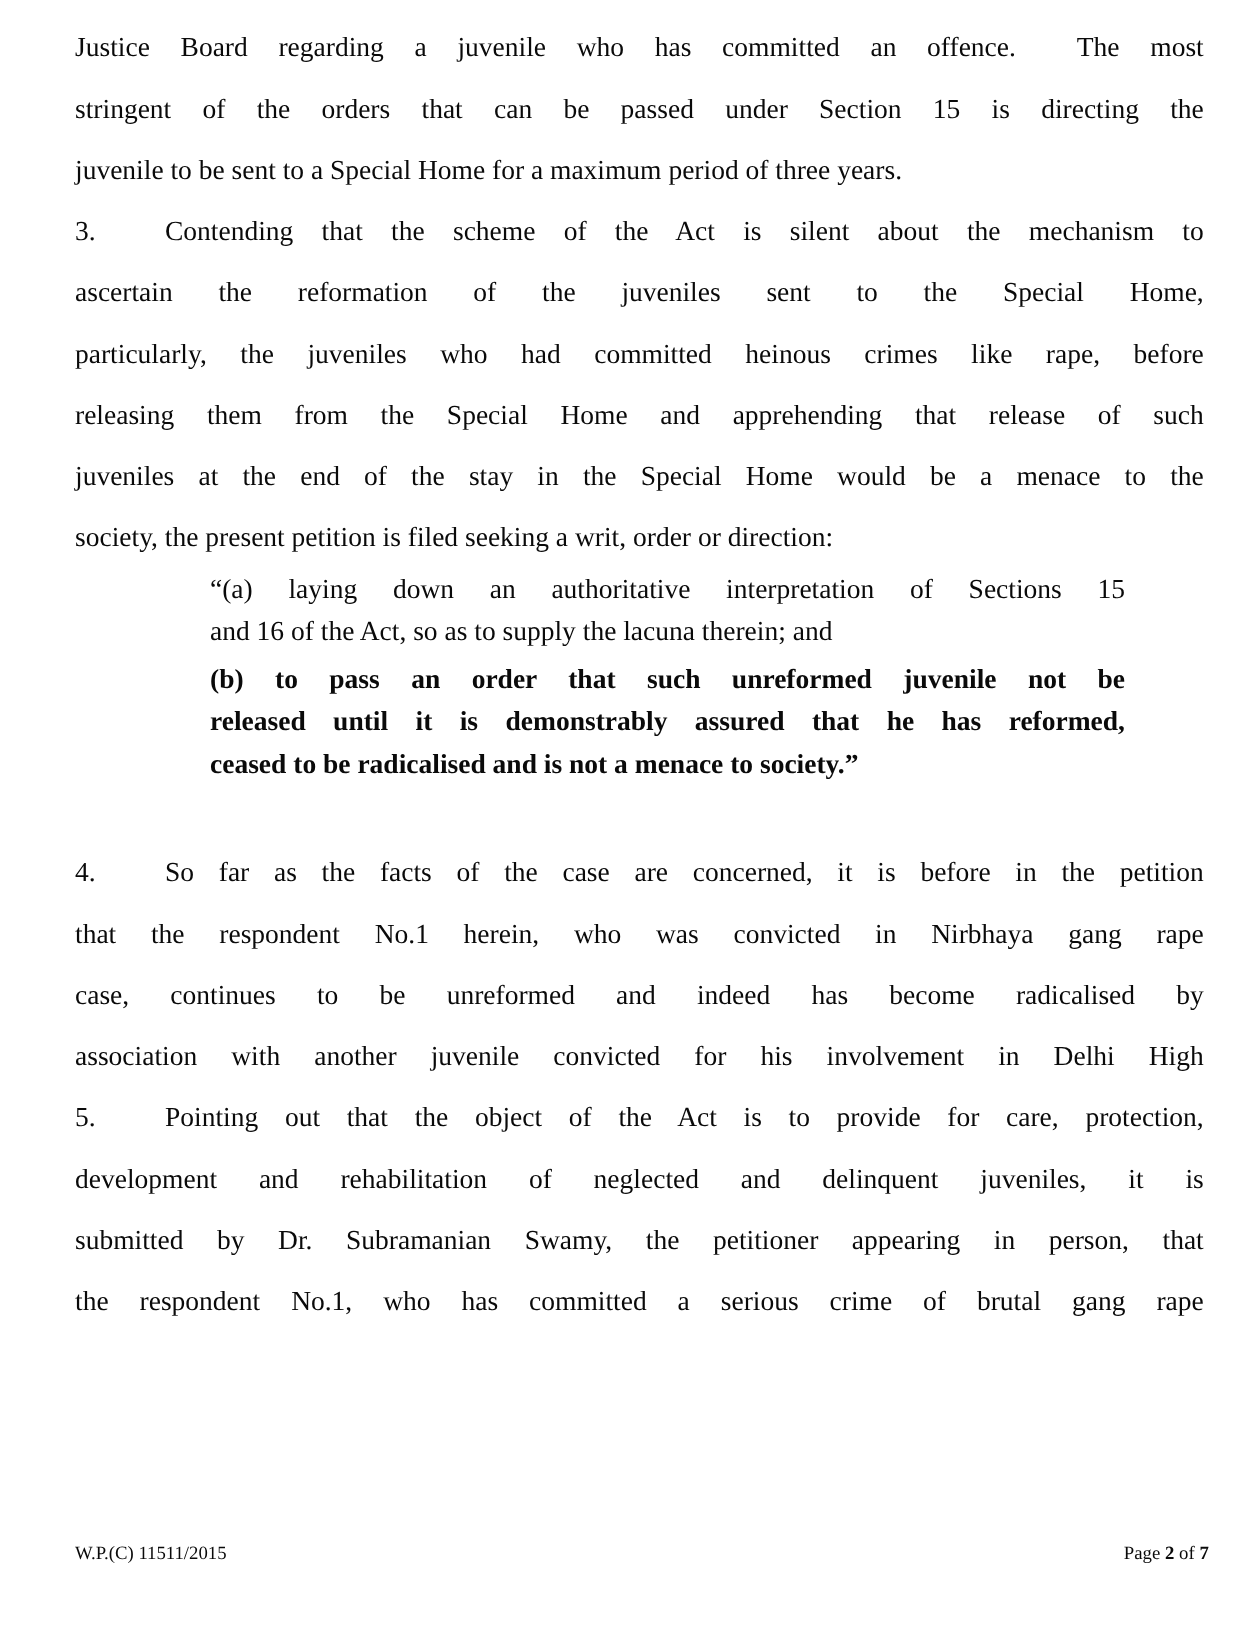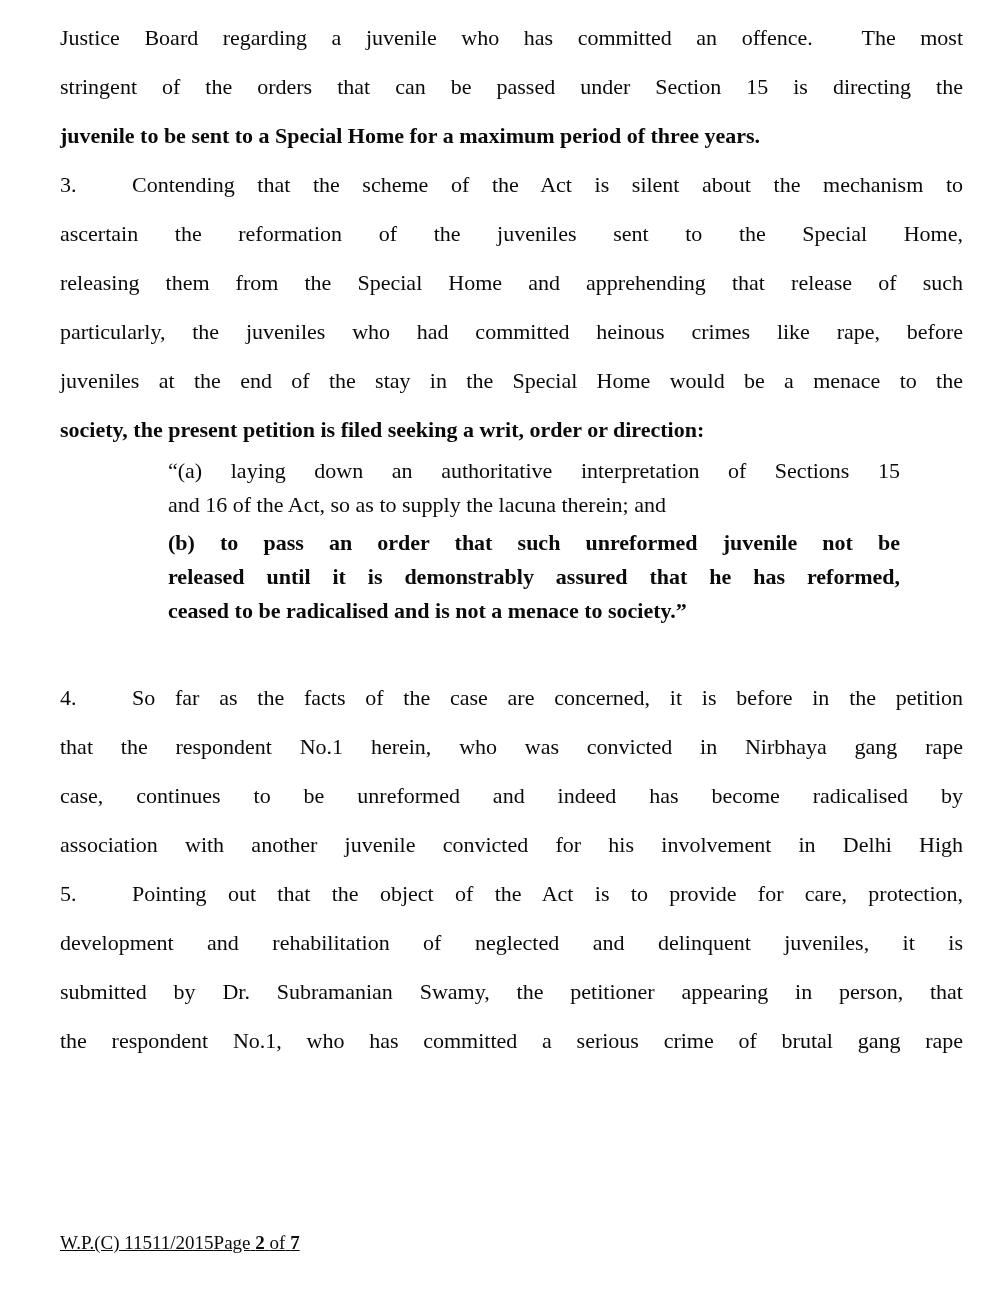--- a/index.html
+++ b/index.html
@@ -25,21 +25,20 @@
   }
   .line {
     height: 49px;
     line-height: 49px;
     text-align: justify;
     text-align-last: justify;
     white-space: normal;
   }
   .line.endline {
     text-align-last: left;
-    font-weight: bold;
   }
   .pnum {
     display: inline-block;
     width: 72px;
   }
   .quote {
     margin-bottom: 45px;
     margin-left: 108px;
     width: 732px;
   }
@@ -55,43 +54,43 @@
   .qitem-b {
     margin-top: 4px;
     font-weight: bold;
   }
   .footer {
     position: absolute;
     left: 60px;
     right: 24px;
     top: 1231px;
     display: flex;
-    font-size: 19px;
+    justify-content: space-between;
+    font-size: 15px;
     line-height: 24px;
-    text-decoration: underline;
   }
   .bold { font-weight: bold; }
 </style>
 </head>
 <body>
 
 <div class="page">
   <div class="textblock">
 
     <div>
       <div class="line">Justice Board regarding a juvenile who has committed an offence.&nbsp; The most</div>
       <div class="line">stringent of the orders that can be passed under Section 15 is directing the</div>
       <div class="line endline">juvenile to be sent to a Special Home for a maximum period of three years.</div>
     </div>
 
     <div>
       <div class="line"><span class="pnum">3.</span><span>Contending that the scheme of the Act is silent about the mechanism to</span></div>
       <div class="line">ascertain the reformation of the juveniles sent to the Special Home,</div>
+      <div class="line">particularly, the juveniles who had committed heinous crimes like rape, before</div>
       <div class="line">releasing them from the Special Home and apprehending that release of such</div>
-      <div class="line">particularly, the juveniles who had committed heinous crimes like rape, before</div>
       <div class="line">juveniles at the end of the stay in the Special Home would be a menace to the</div>
       <div class="line endline">society, the present petition is filed seeking a writ, order or direction:</div>
     </div>
 
     <div class="quote">
       <div>
         <div class="qline">“(a) laying down an authoritative interpretation of Sections 15</div>
         <div class="qline endline">and 16 of the Act, so as to supply the lacuna therein; and</div>
       </div>
       <div class="qitem-b">

